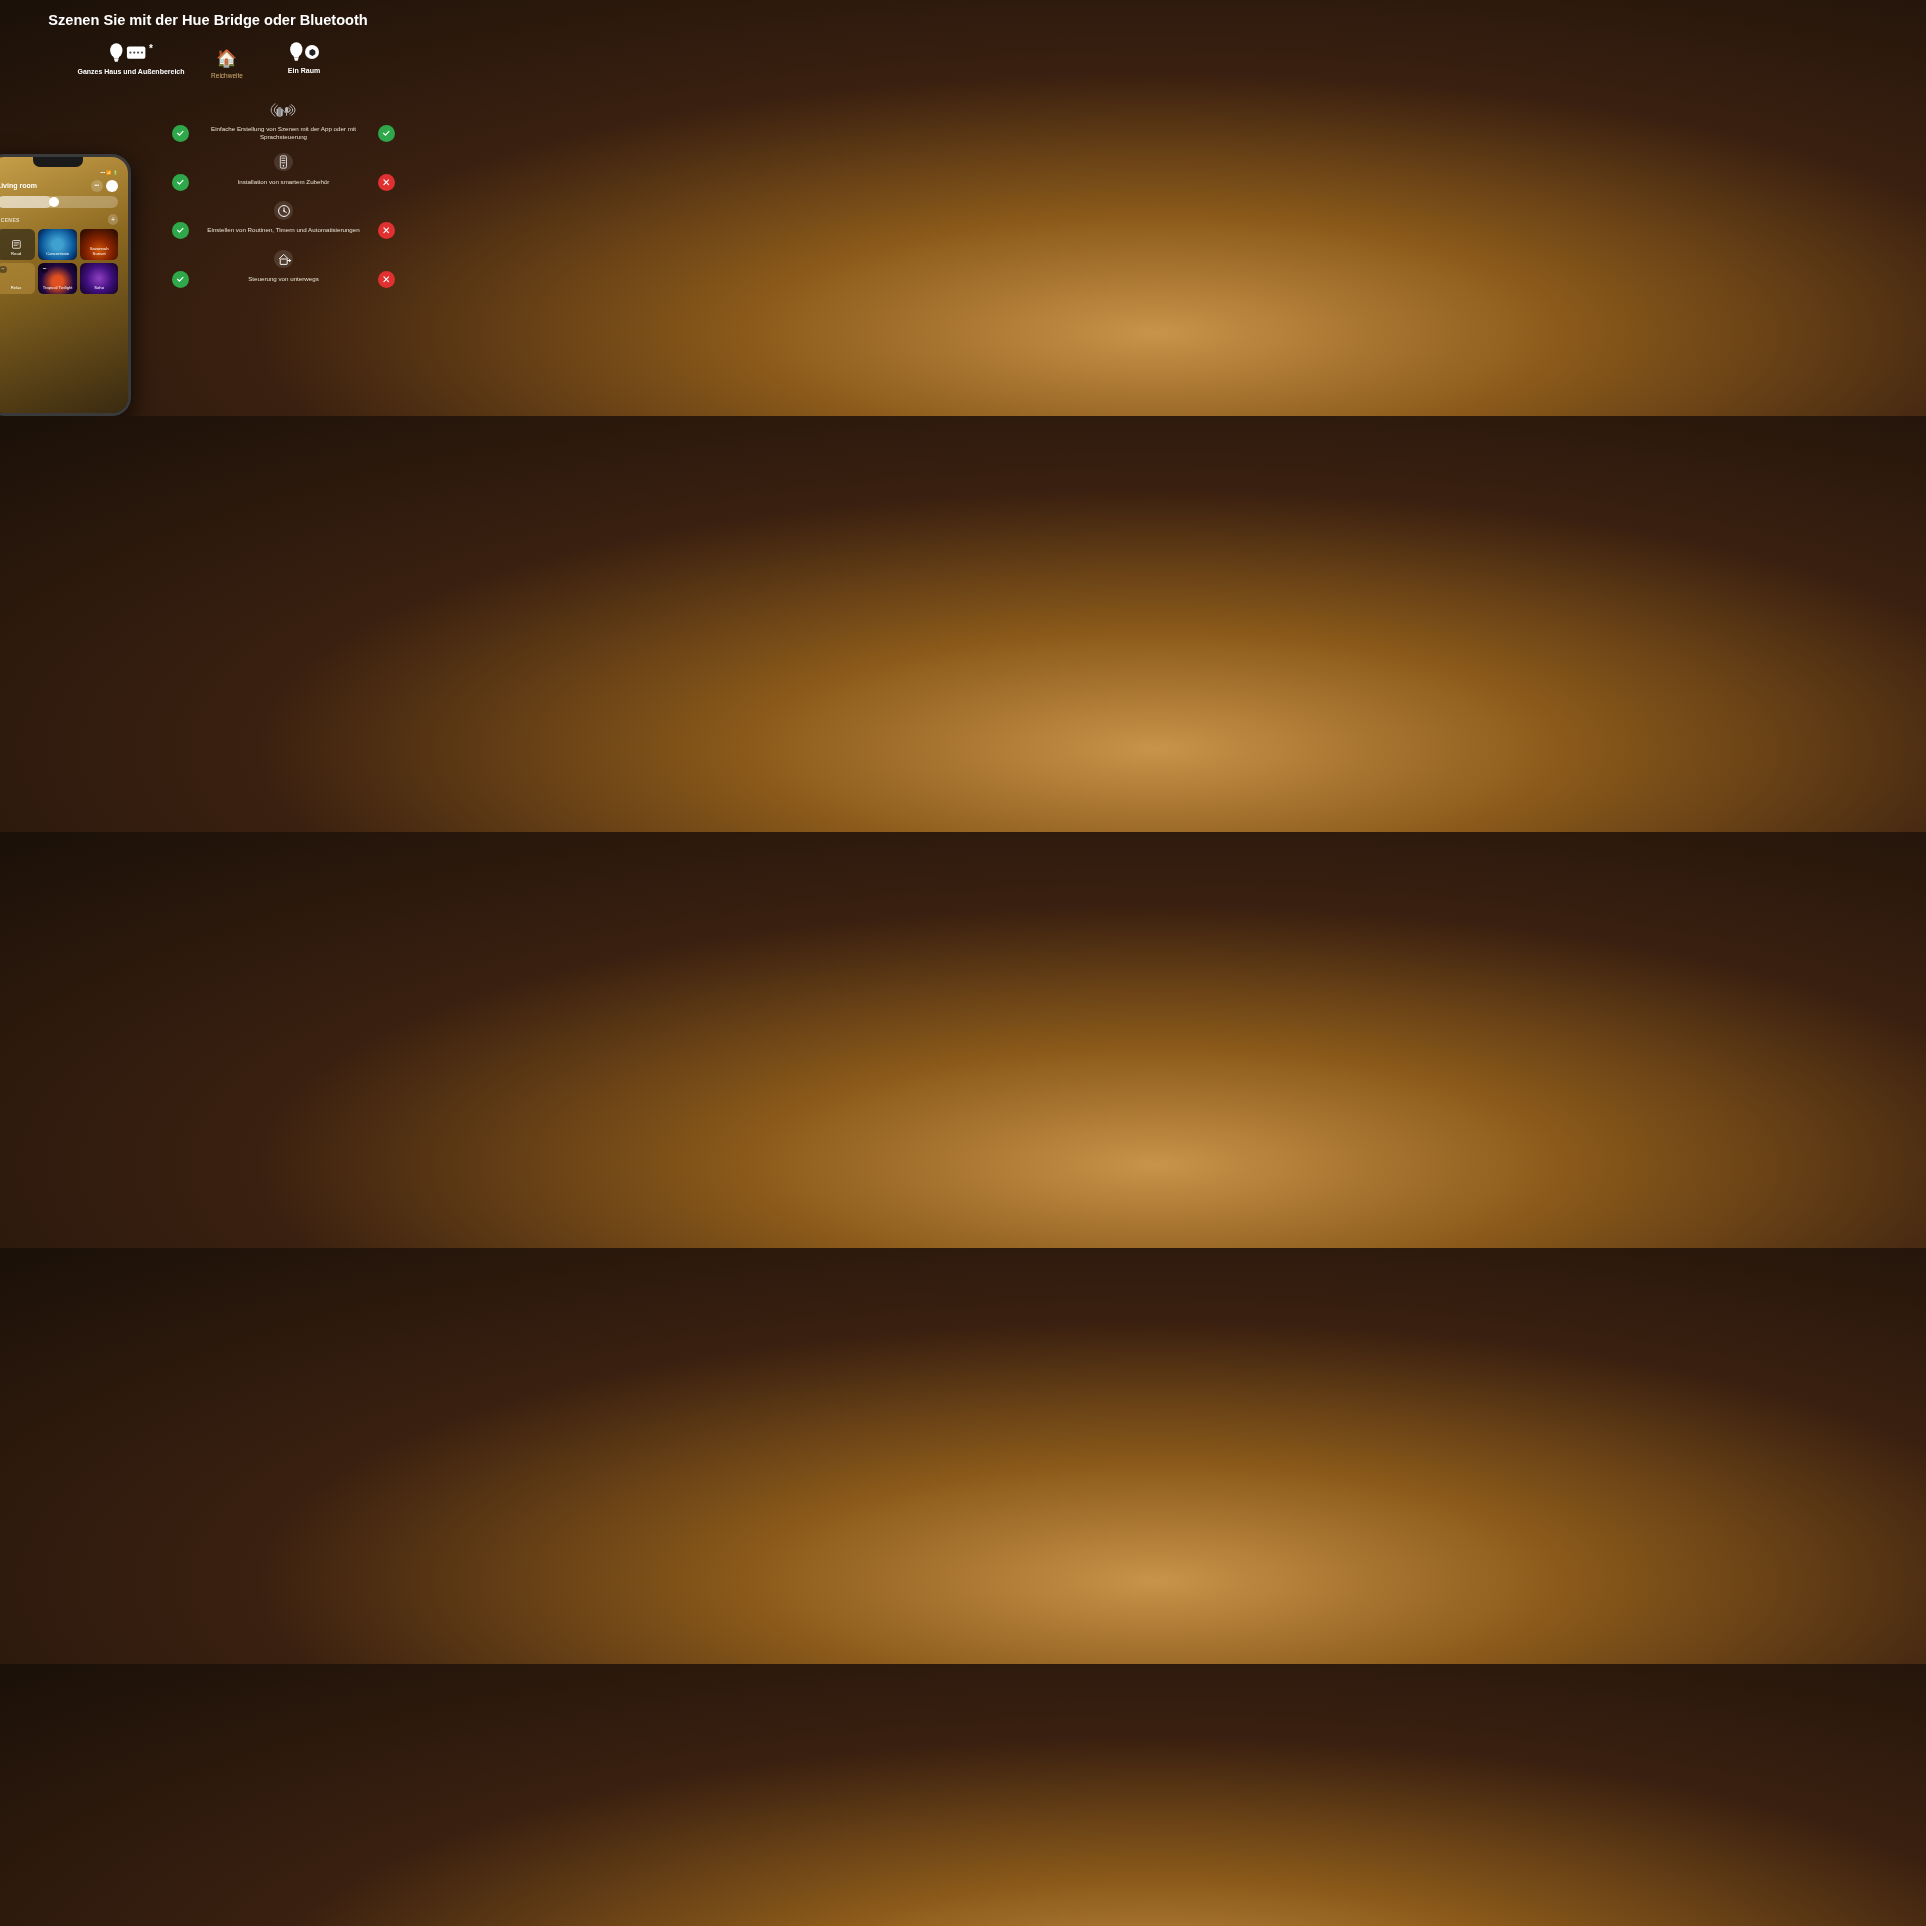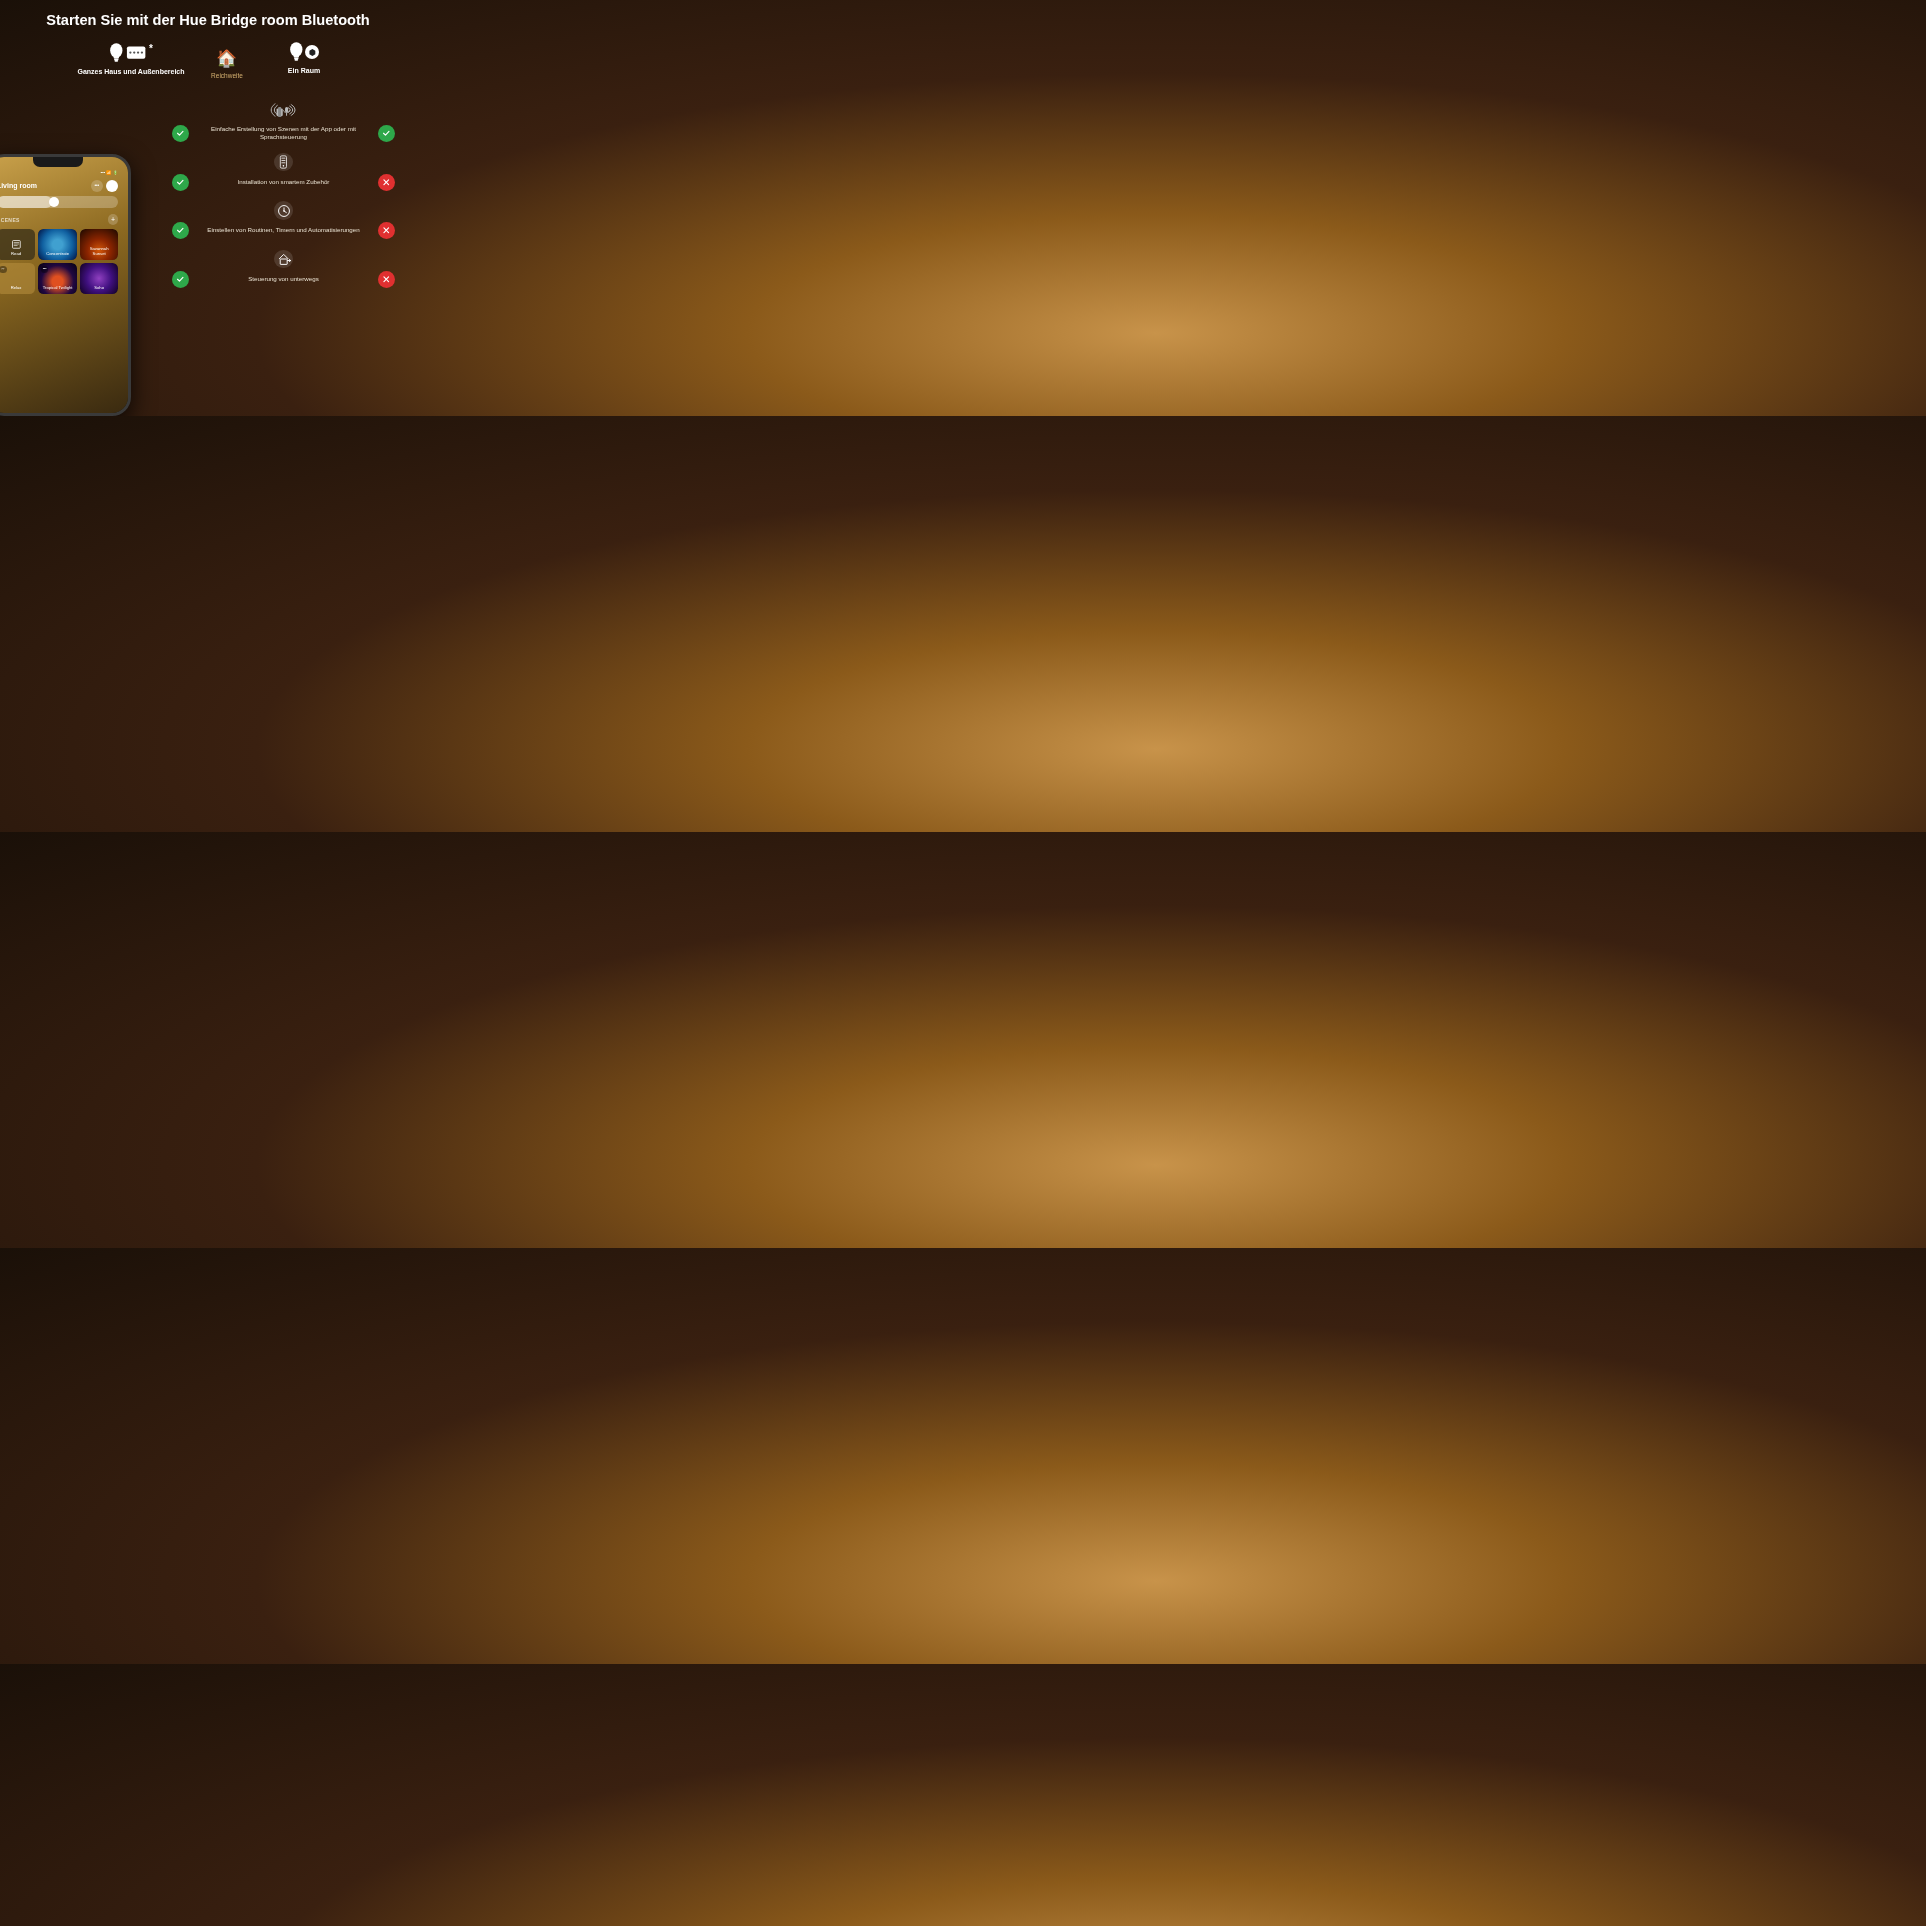--- a/index.html
+++ b/index.html
@@ -441,21 +441,21 @@
       border-radius: 50%;
       background: rgba(255,255,255,0.12);
       display: flex;
       align-items: center;
       justify-content: center;
     }
   </style>
 </head>
 <body>
 
-<h1 class="main-title">Starten Sie mit der Hue Bridge room Bluetooth</h1>
+<h1 class="main-title">Szenen Sie mit der Hue Bridge oder Bluetooth</h1>
 
 <div class="top-section" style="margin-top: 0;">
 
   <div class="bridge-option" style="margin-top: 3.9px;">
     <div class="bridge-icons">
 
       <svg width="14.6" height="21.6" viewBox="0 0 38 56">
         <ellipse cx="19" cy="22" rx="16" ry="19" fill="white"></ellipse>
         <rect x="12" y="38" width="14" height="5" rx="2" fill="white"></rect>
         <rect x="13" y="43" width="12" height="4" rx="2" fill="white"></rect>

